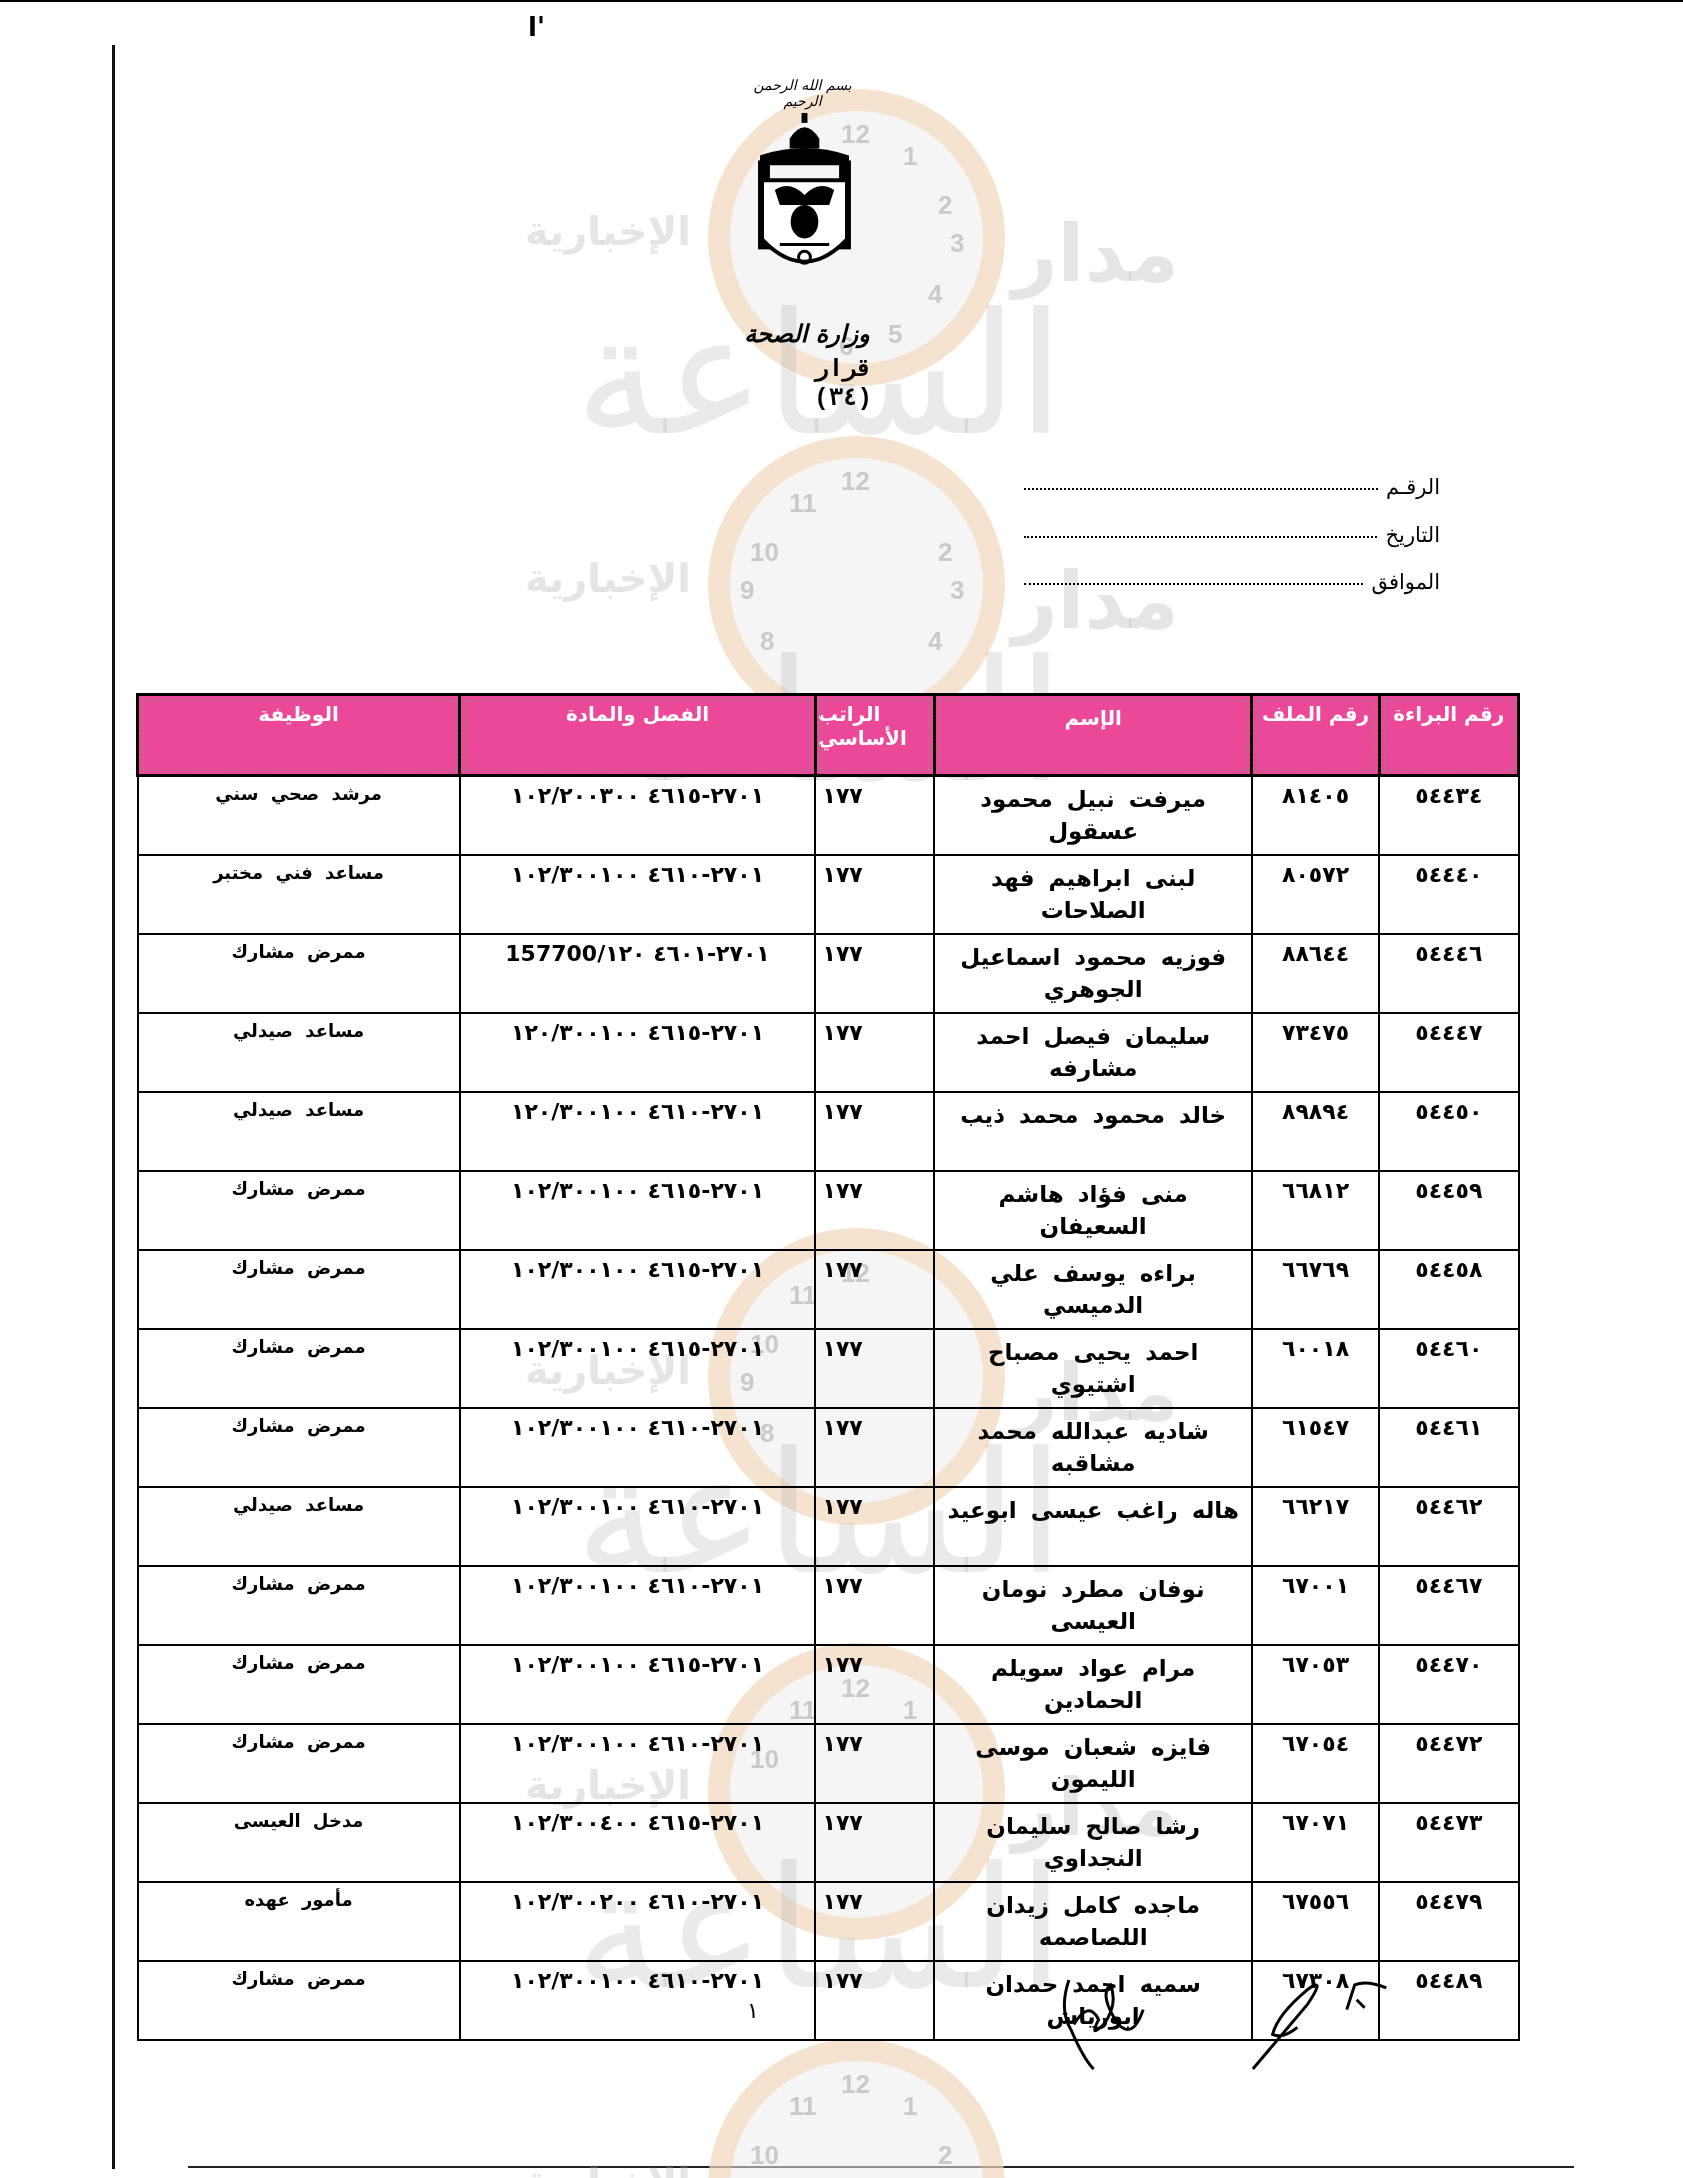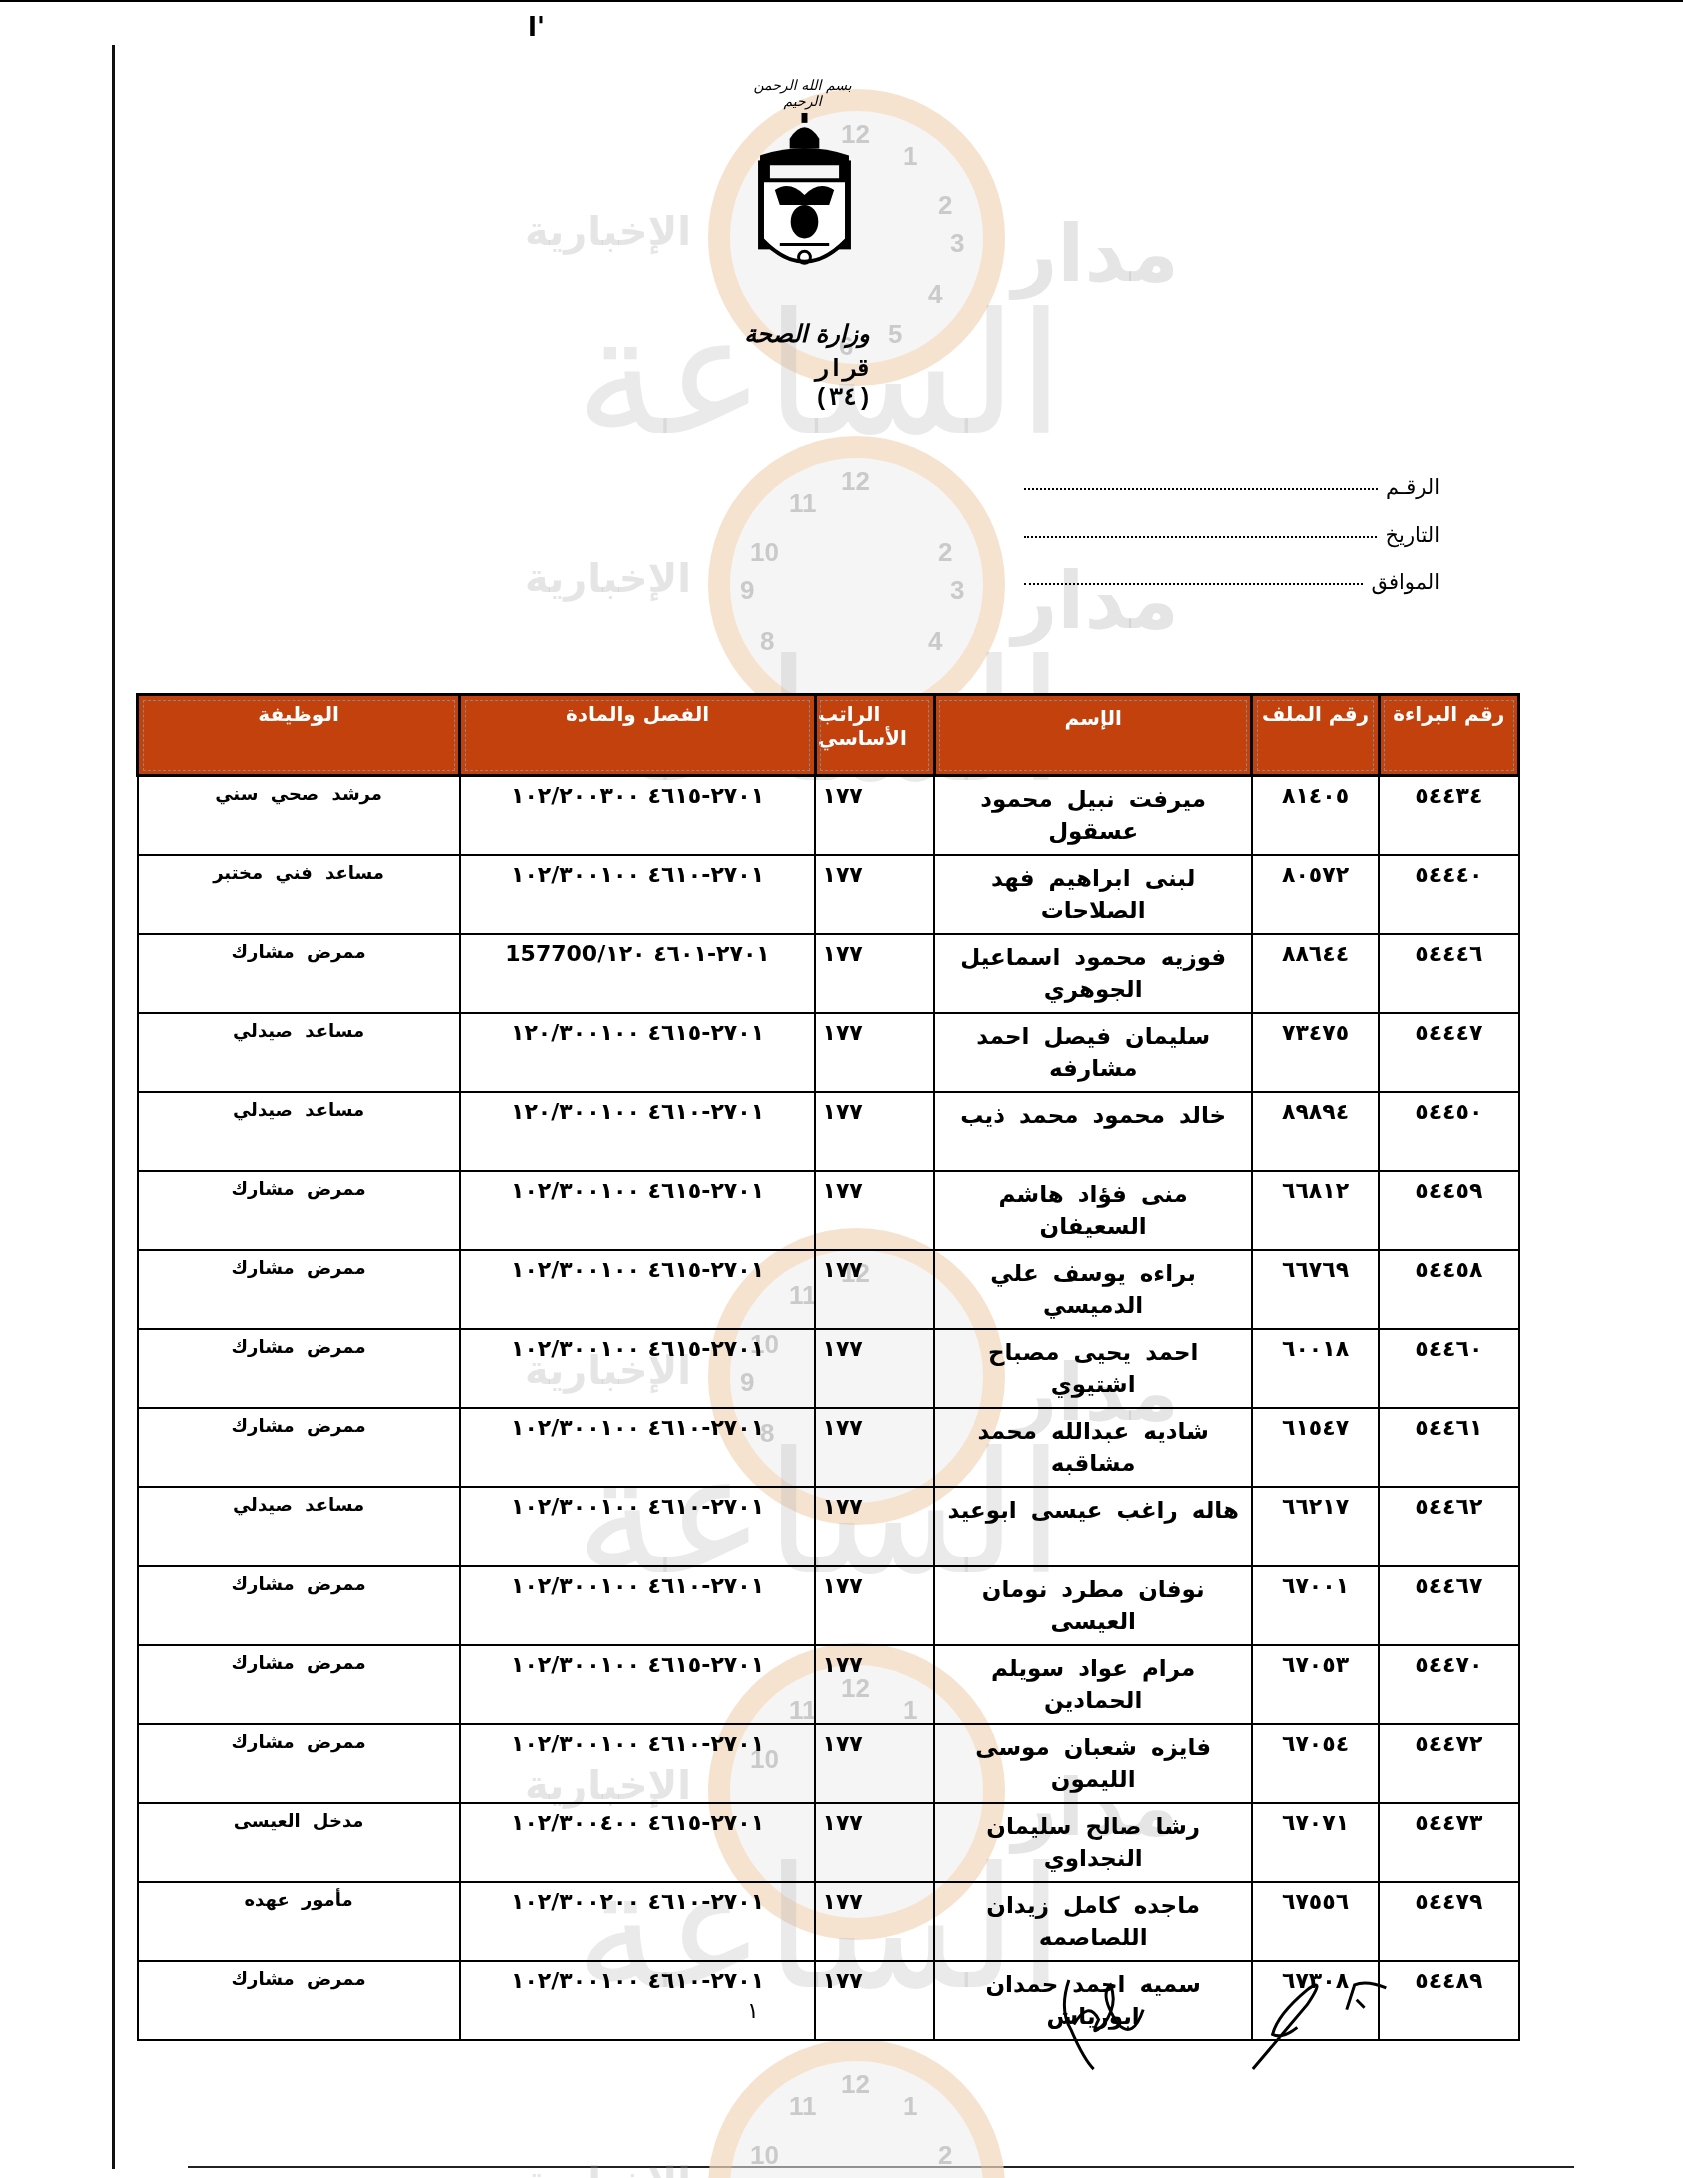--- a/index.html
+++ b/index.html
@@ -26,21 +26,21 @@
   .ministry { left:728px; top:319px; width:158px; text-align:center; font-family:"DejaVu Serif", serif; font-size:24px; font-style:italic; font-weight:bold; }
   .decision { left:743px; top:354px; width:129px; font-family:Liberation Mono, monospace; font-size:24px; font-weight:bold; direction:rtl; }
 
   .meta { right:243px; width:416px; direction:rtl; font-family:"Liberation Sans", sans-serif; font-size:21px; display:flex; align-items:baseline; }
   .meta .lbl { white-space:nowrap; }
   .meta .dots { flex:1; border-bottom:2px dotted #000; margin-right:8px; height:1px; transform:translateY(-4px); }
 
   
   table.grid { position:absolute; left:136px; top:693px; width:1384px; border-collapse:collapse; direction:rtl;
                font-family:"DejaVu Sans", sans-serif; }
-  table.grid th { background:#c2410c; color:#fff; border:3px solid #000; height:71px; font-size:20px; font-weight:bold;
+  table.grid th { background:#ec4899; color:#fff; border:3px solid #000; height:71px; font-size:20px; font-weight:bold;
                   outline:1px dashed #888; outline-offset:-6px; vertical-align:top; padding-top:6px; }
   table.grid td { border:2px solid #000; height:71px; vertical-align:top; padding:6px 6px 0 6px; font-weight:bold; }
   .c-reg { width:130px; text-align:center; font-size:22px; letter-spacing:2px; }
   .c-file { width:117px; text-align:center; font-size:22px; letter-spacing:2px; }
   .c-name { width:319px; text-align:center; font-size:23px; line-height:32px; word-spacing:6px; letter-spacing:1px; }
   .c-sal { width:107px; text-align:left; font-size:22px; }
   .c-code { width:358px; text-align:center; font-size:22px; letter-spacing:1px; direction:rtl; }
   .c-job { width:327px; text-align:center; font-size:18px; word-spacing:6px; letter-spacing:1px; }
 
   .page-num { left:747px; top:1998px; font-size:22px; }

